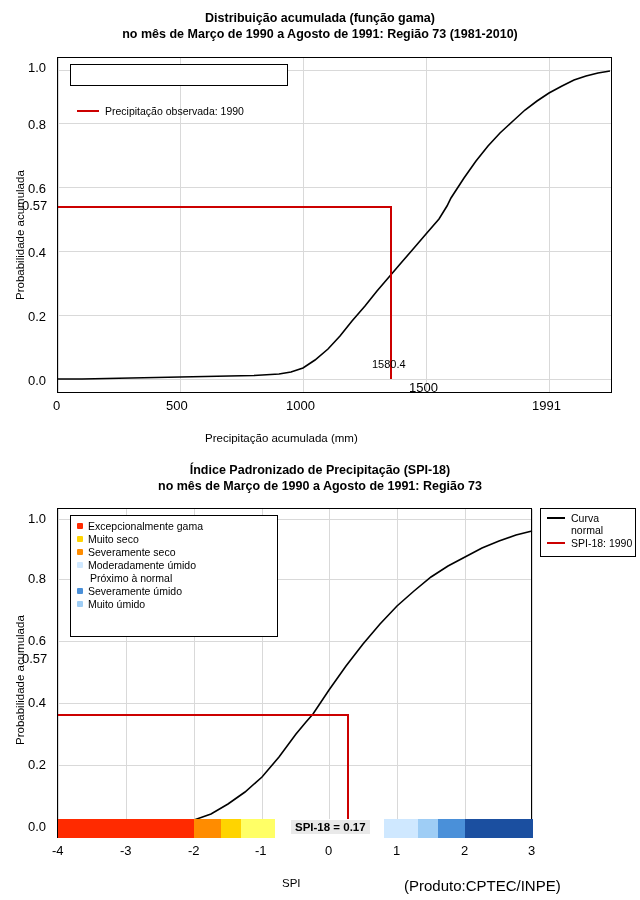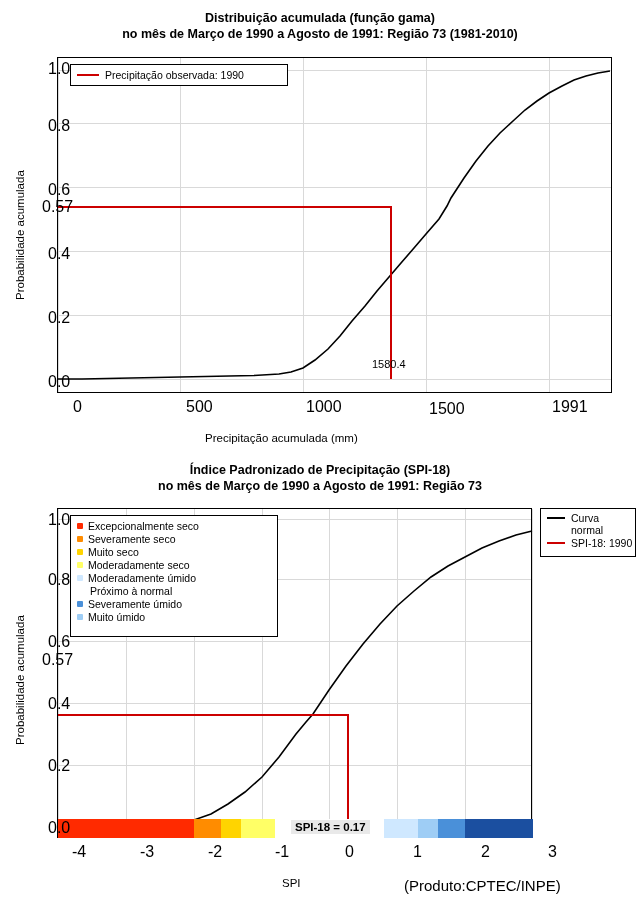--- a/index.html
+++ b/index.html
@@ -3,21 +3,21 @@
 <meta charset="utf-8">
 <style>
   html,body{margin:0;padding:0;background:#ffffff;}
   body{width:640px;height:900px;font-family:"Liberation Sans", sans-serif;color:#000;overflow:hidden;}
   .page{position:relative;width:640px;height:900px;border-radius:30px;}
 
   .title{position:absolute;text-align:center;font-weight:bold;font-size:12.5px;line-height:16px;width:100%;left:0;}
   .plot-frame{position:absolute;border:1px solid #000;background:#fff;box-sizing:border-box;}
   .grid-line{position:absolute;background:#d9d9d9;}
   .axis-label{position:absolute;font-size:11.5px;}
-  .tick-label{position:absolute;font-size:16px;margin-left:20px;}
+  .tick-label{position:absolute;font-size:13px;}
   .ylabel{position:absolute;font-size:11.5px;transform-origin:0 0;transform:rotate(-90deg);white-space:nowrap;}
 
   .legend-box{position:absolute;border:1px solid #000;background:#fff;box-sizing:border-box;}
   .legend-row{display:flex;align-items:center;height:13px;font-size:10.5px;white-space:nowrap;}
   .legend-swatch{width:6px;height:6px;margin:0 5px 0 6px;flex:0 0 auto;border-radius:1px;}
   .legend-line{width:22px;height:0;border-top:2px solid #cc0000;margin:0 6px 0 6px;flex:0 0 auto;}
   .legend-line.blk{border-top-color:#000;}
 
   .redline{position:absolute;background:#cc0000;}
   .curve{position:absolute;left:0;top:0;}
@@ -50,41 +50,41 @@
     <div class="grid-line" style="left:0;top:12px;width:100%;height:1px;"></div>
 
     <svg class="curve" width="555" height="336" viewBox="0 0 555 336">
       <polyline fill="none" stroke="#000000" stroke-width="1.6" points="0,321 24,321 49,320.5 73,320 98,319.5 122,319 147,318.5 171,318 196,317.5 221,316 233,314 245,310 257,302 270,291 282,278 294,263 307,248 319,233 331,219 343,205 356,190 368,176 381,161 389,148 393,140 406,120 418,103 430,88 442,75 455,63 467,52 479,43 491,35 504,28 516,22 528,18 540,15 552,13"></polyline>
     </svg>
 
     <div class="redline" style="left:0px;top:148px;width:333px;height:2px;"></div>
     <div class="redline" style="left:332px;top:148px;width:2px;height:173px;"></div>
 
     <div class="legend-box" style="left:12px;top:6px;width:218px;height:22px;">
-      <div class="legend-row" style="height:20px;">
+      <div class="legend-row" style="height:20px;margin-top:36px;">
         <span class="legend-line"></span>
         <span>Precipitação observada: 1990</span>
       </div>
     </div>
 
     <span class="annot" style="left:314px;top:300px;">1580.4</span>
   </div>
 
   <span class="tick-label" style="left:28px;top:373px;">0.0</span>
   <span class="tick-label" style="left:28px;top:309px;">0.2</span>
   <span class="tick-label" style="left:28px;top:245px;">0.4</span>
   <span class="tick-label" style="left:28px;top:181px;">0.6</span>
   <span class="tick-label" style="left:28px;top:117px;">0.8</span>
   <span class="tick-label" style="left:28px;top:60px;">1.0</span>
   <span class="tick-label" style="left:22px;top:198px;color:#000;">0.57</span>
 
   <span class="tick-label" style="left:53px;top:398px;">0</span>
   <span class="tick-label" style="left:166px;top:398px;">500</span>
   <span class="tick-label" style="left:286px;top:398px;">1000</span>
-  <span class="tick-label" style="left:409px;top:400px;">1500</span>
+  <span class="tick-label" style="left:409px;top:380px;">1500</span>
   <span class="tick-label" style="left:532px;top:398px;">1991</span>
 
   <span class="axis-label" style="left:205px;top:432px;">Precipitação acumulada (mm)</span>
   <span class="ylabel" style="left:14px;top:300px;">Probabilidade acumulada</span>
 
   <div class="title" style="top:462px;">Índice Padronizado de Precipitação (SPI-18)</div>
   <div class="title" style="top:478px;">no mês de Março de 1990 a Agosto de 1991: Região 73</div>
 
   <div class="plot-frame" style="left:57px;top:508px;width:475px;height:330px;">
 
@@ -107,33 +107,29 @@
     <svg class="curve" width="475" height="330" viewBox="0 0 475 330">
       <polyline fill="none" stroke="#000000" stroke-width="1.6" points="0,318 34,317.6 68,317.5 102,316 136,311 153,305 170,295 187,283 204,268 221,248 238,225 248,213 255,205 271,181 288,157 305,135 322,115 339,97 356,82 373,68 390,57 407,48 424,39 441,32 458,26 474,22"></polyline>
     </svg>
 
     <div class="redline" style="left:0px;top:205px;width:290px;height:2px;"></div>
     <div class="redline" style="left:289px;top:205px;width:2px;height:113px;"></div>
 
     <div class="legend-box" style="left:12px;top:6px;width:208px;height:122px;padding-top:3px;">
       <div class="legend-row">
           <span class="legend-swatch" style="background:#ff2a00;"></span>
-          <span>Excepcionalmente seco</span>
-        </div>
-      <div class="legend-row">
-          <span class="legend-swatch" style="background:#ff8c00;"></span>
-          <span>Severamente seco</span>
+          <span>Excepcionalmente gama</span>
         </div>
       <div class="legend-row">
           <span class="legend-swatch" style="background:#ffd400;"></span>
           <span>Muito seco</span>
         </div>
       <div class="legend-row">
-          <span class="legend-swatch" style="background:#ffff66;"></span>
-          <span>Moderadamente seco</span>
+          <span class="legend-swatch" style="background:#ff8c00;"></span>
+          <span>Severamente seco</span>
         </div>
       <div class="legend-row">
           <span class="legend-swatch" style="background:#cfe8ff;"></span>
           <span>Moderadamente úmido</span>
         </div>
       <div class="legend-row">
           <span class="legend-swatch" style="background:#ffffff;border:1px solid #fff;"></span>
           <span>Próximo à normal</span>
         </div>
       <div class="legend-row">

